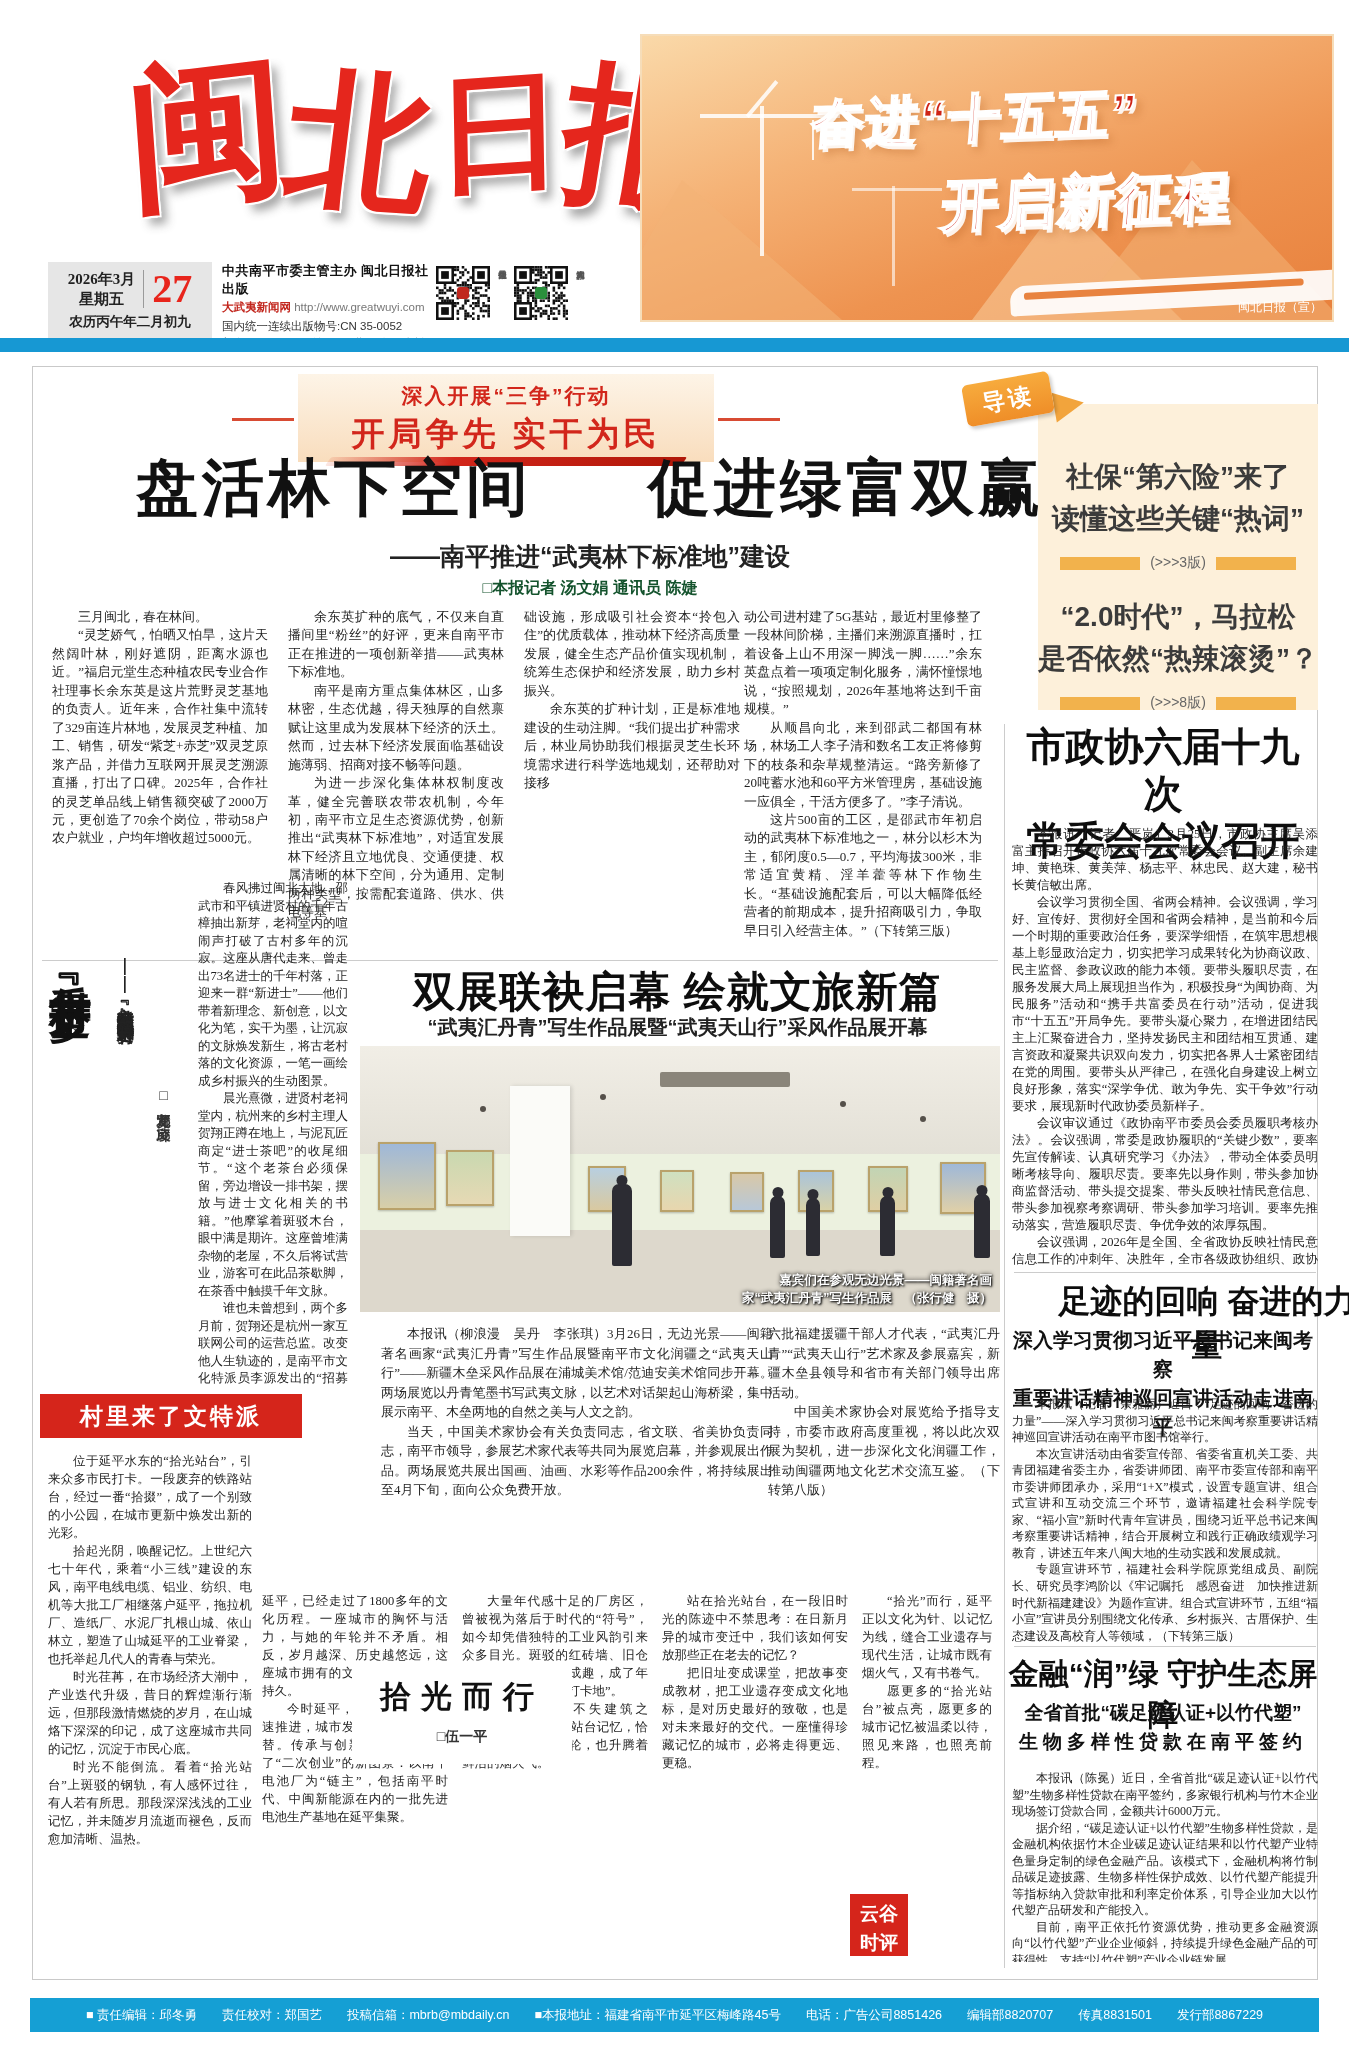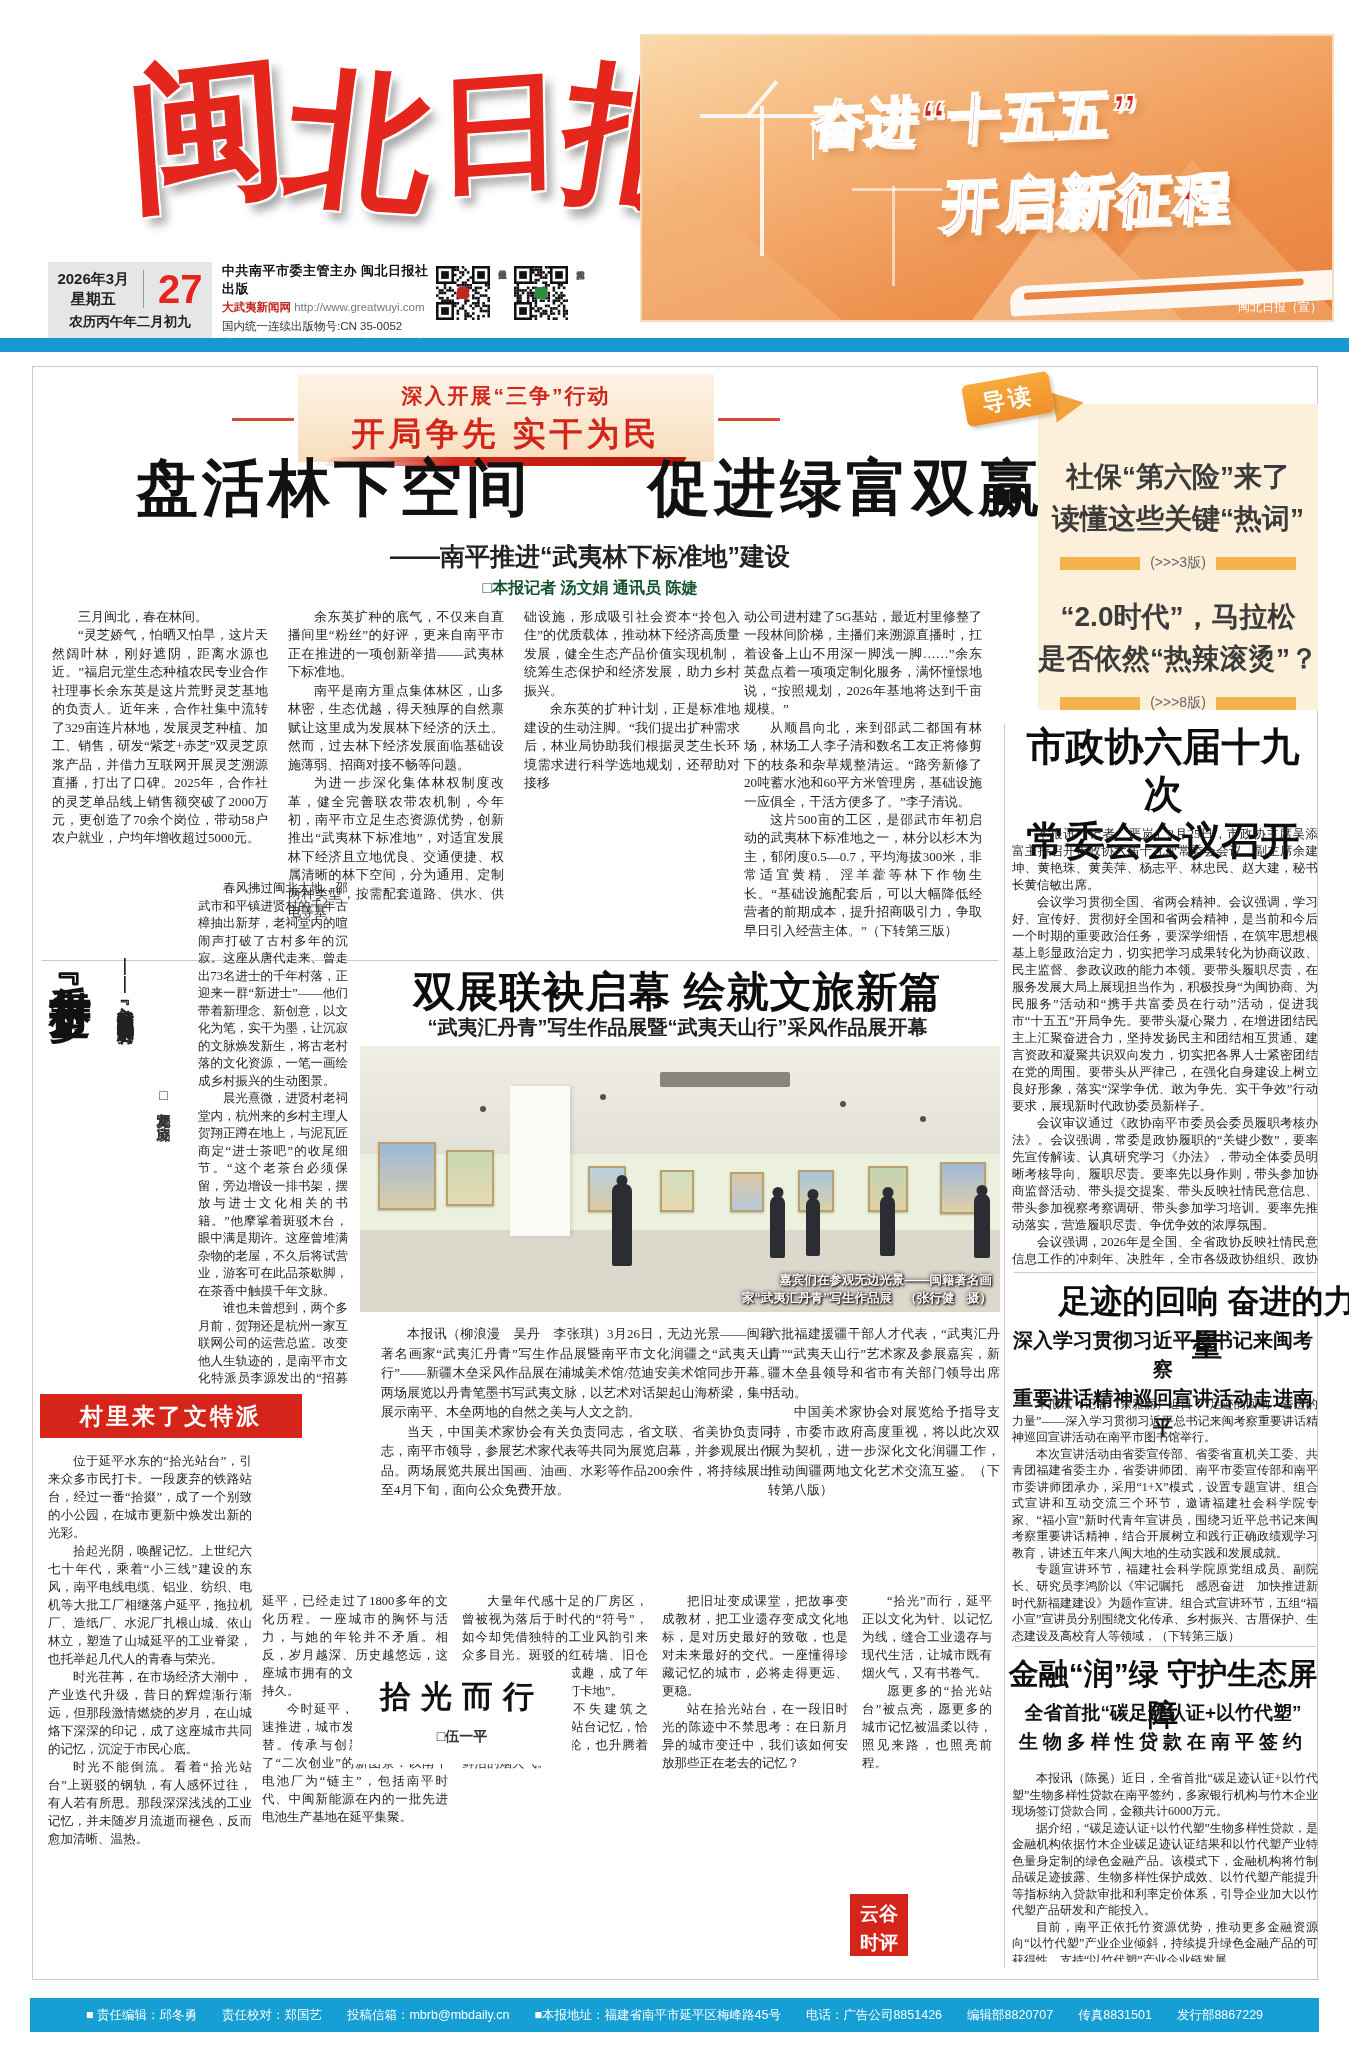--- a/index.html
+++ b/index.html
@@ -13,21 +13,21 @@
   
   .logo{left:128px;top:26px;width:590px;height:210px;display:flex;align-items:center;justify-content:space-between;transform:skewX(-3deg);}
   .logo span{font-family:"DejaVu Serif",serif;font-weight:900;color:#e5261d;line-height:1;
     text-shadow:2px 2px 0 #fff,-2px -2px 0 #fff,2px -2px 0 #fff,-2px 2px 0 #fff,0 0 5px #fff,7px 9px 10px rgba(60,60,60,.45);}
   .logo span:nth-child(1){font-size:158px;transform:rotate(-7deg);}
   .logo span:nth-child(2){font-size:146px;transform:rotate(4deg) translateY(10px);}
   .logo span:nth-child(3){font-size:128px;transform:rotate(-4deg);}
   .logo span:nth-child(4){font-size:152px;transform:rotate(6deg) translateY(6px);}
 
   .datebox{left:48px;top:262px;width:164px;height:86px;background:#e6e6e6;font-family:"Liberation Sans",sans-serif;}
-  .datebox .row{display:flex;align-items:center;justify-content:center;gap:14px;padding-top:7px;}
+  .datebox .row{display:flex;align-items:center;justify-content:center;gap:8px;padding-top:7px;font-family:Liberation Serif, serif;}
   .datebox .dcol{font-size:15px;font-weight:bold;text-align:center;line-height:1.35;color:#222;}
   .datebox .dsep{width:1px;height:38px;background:#9a9a9a;}
   .datebox .dnum{font-size:40px;font-weight:900;color:#e8251c;line-height:1;}
   .datebox .lunar{text-align:center;font-size:13.5px;font-weight:bold;margin-top:3px;color:#222;}
 
   .pubinfo{left:222px;top:262px;width:212px;font-family:"Liberation Sans",sans-serif;}
   .pubinfo .l1{font-size:13px;font-weight:900;color:#111;letter-spacing:.5px;}
   .pubinfo .l2{font-size:11.5px;margin-top:2px;}
   .pubinfo .l2 b{color:#c2251c;}
   .pubinfo .l2 i{font-style:normal;color:#777;}
@@ -603,22 +603,22 @@
     </div>
   <div class="abs scol sc2 paras cont clip">
       <p>延平，已经走过了1800多年的文化历程。一座城市的胸怀与活力，与她的年轮并不矛盾。相反，岁月越深、历史越悠远，这座城市拥有的文化会愈加深沉、持久。</p>
       <p>今时延平，旧城更新正在加速推进，城市发展的动能也在更替。传承与创新中，延平展开了“二次创业”的新图景：以南平电池厂为“链主”，包括南平时代、中闽新能源在内的一批先进电池生产基地在延平集聚。</p>
     </div>
   <div class="abs scol sc3 paras clip">
       <p>大量年代感十足的厂房区，曾被视为落后于时代的“符号”，如今却凭借独特的工业风韵引来众多目光。斑驳的红砖墙、旧仓库与文创空间相映成趣，成了年轻人镜头里的“宝藏打卡地”。</p>
       <p>“去工业化，不失建筑之美”，拾光站台上的站台记忆，恰是城市最珍贵的年轮，也升腾着鲜活的烟火气。</p>
     </div>
   <div class="abs scol sc4 paras clip">
+      <p>站在拾光站台，在一段旧时光的陈迹中不禁思考：在日新月异的城市变迁中，我们该如何安放那些正在老去的记忆？</p>
       <p>把旧址变成课堂，把故事变成教材，把工业遗存变成文化地标，是对历史最好的致敬，也是对未来最好的交代。一座懂得珍藏记忆的城市，必将走得更远、更稳。</p>
-      <p>站在拾光站台，在一段旧时光的陈迹中不禁思考：在日新月异的城市变迁中，我们该如何安放那些正在老去的记忆？</p>
     </div>
   <div class="abs scol sc5 paras clip">
       <p>“拾光”而行，延平正以文化为针、以记忆为线，缝合工业遗存与现代生活，让城市既有烟火气，又有书卷气。</p>
       <p>愿更多的“拾光站台”被点亮，愿更多的城市记忆被温柔以待，照见来路，也照亮前程。</p>
     </div>
   <div class="abs essay-head">
     <div class="t">拾光而行</div>
     <div class="b">□伍一平</div>
   </div>
   <div class="abs ygbadge">

